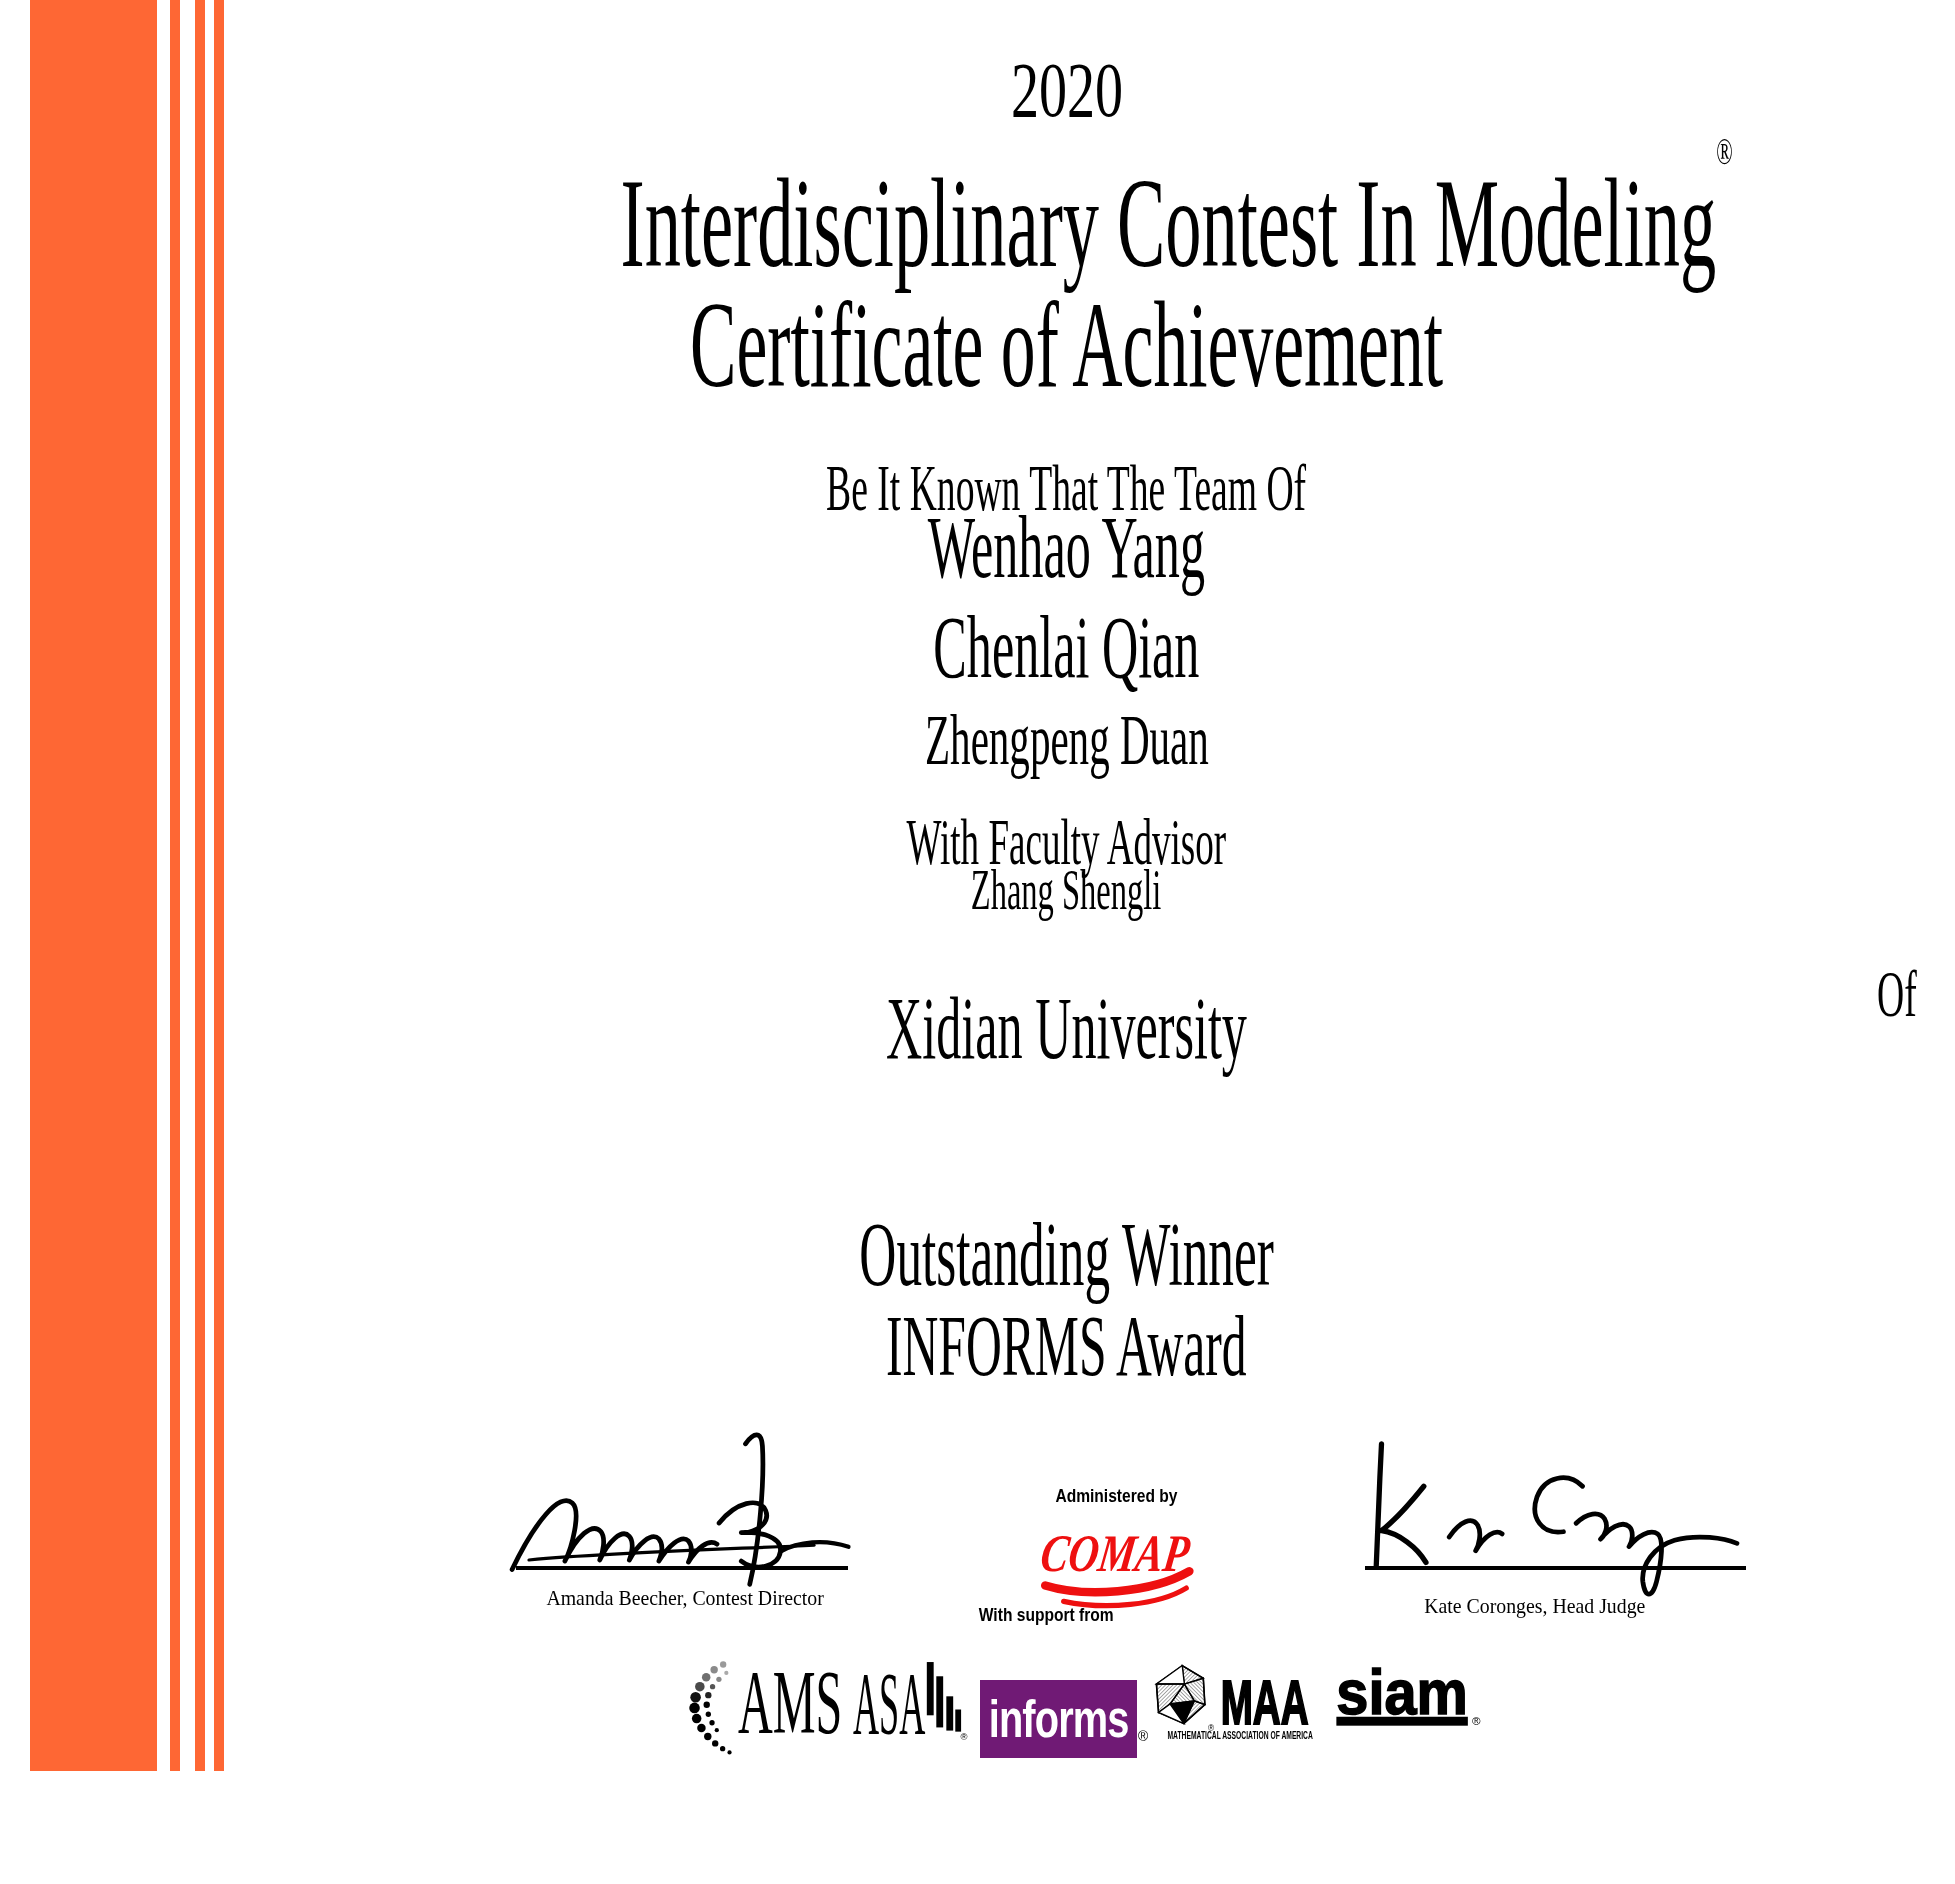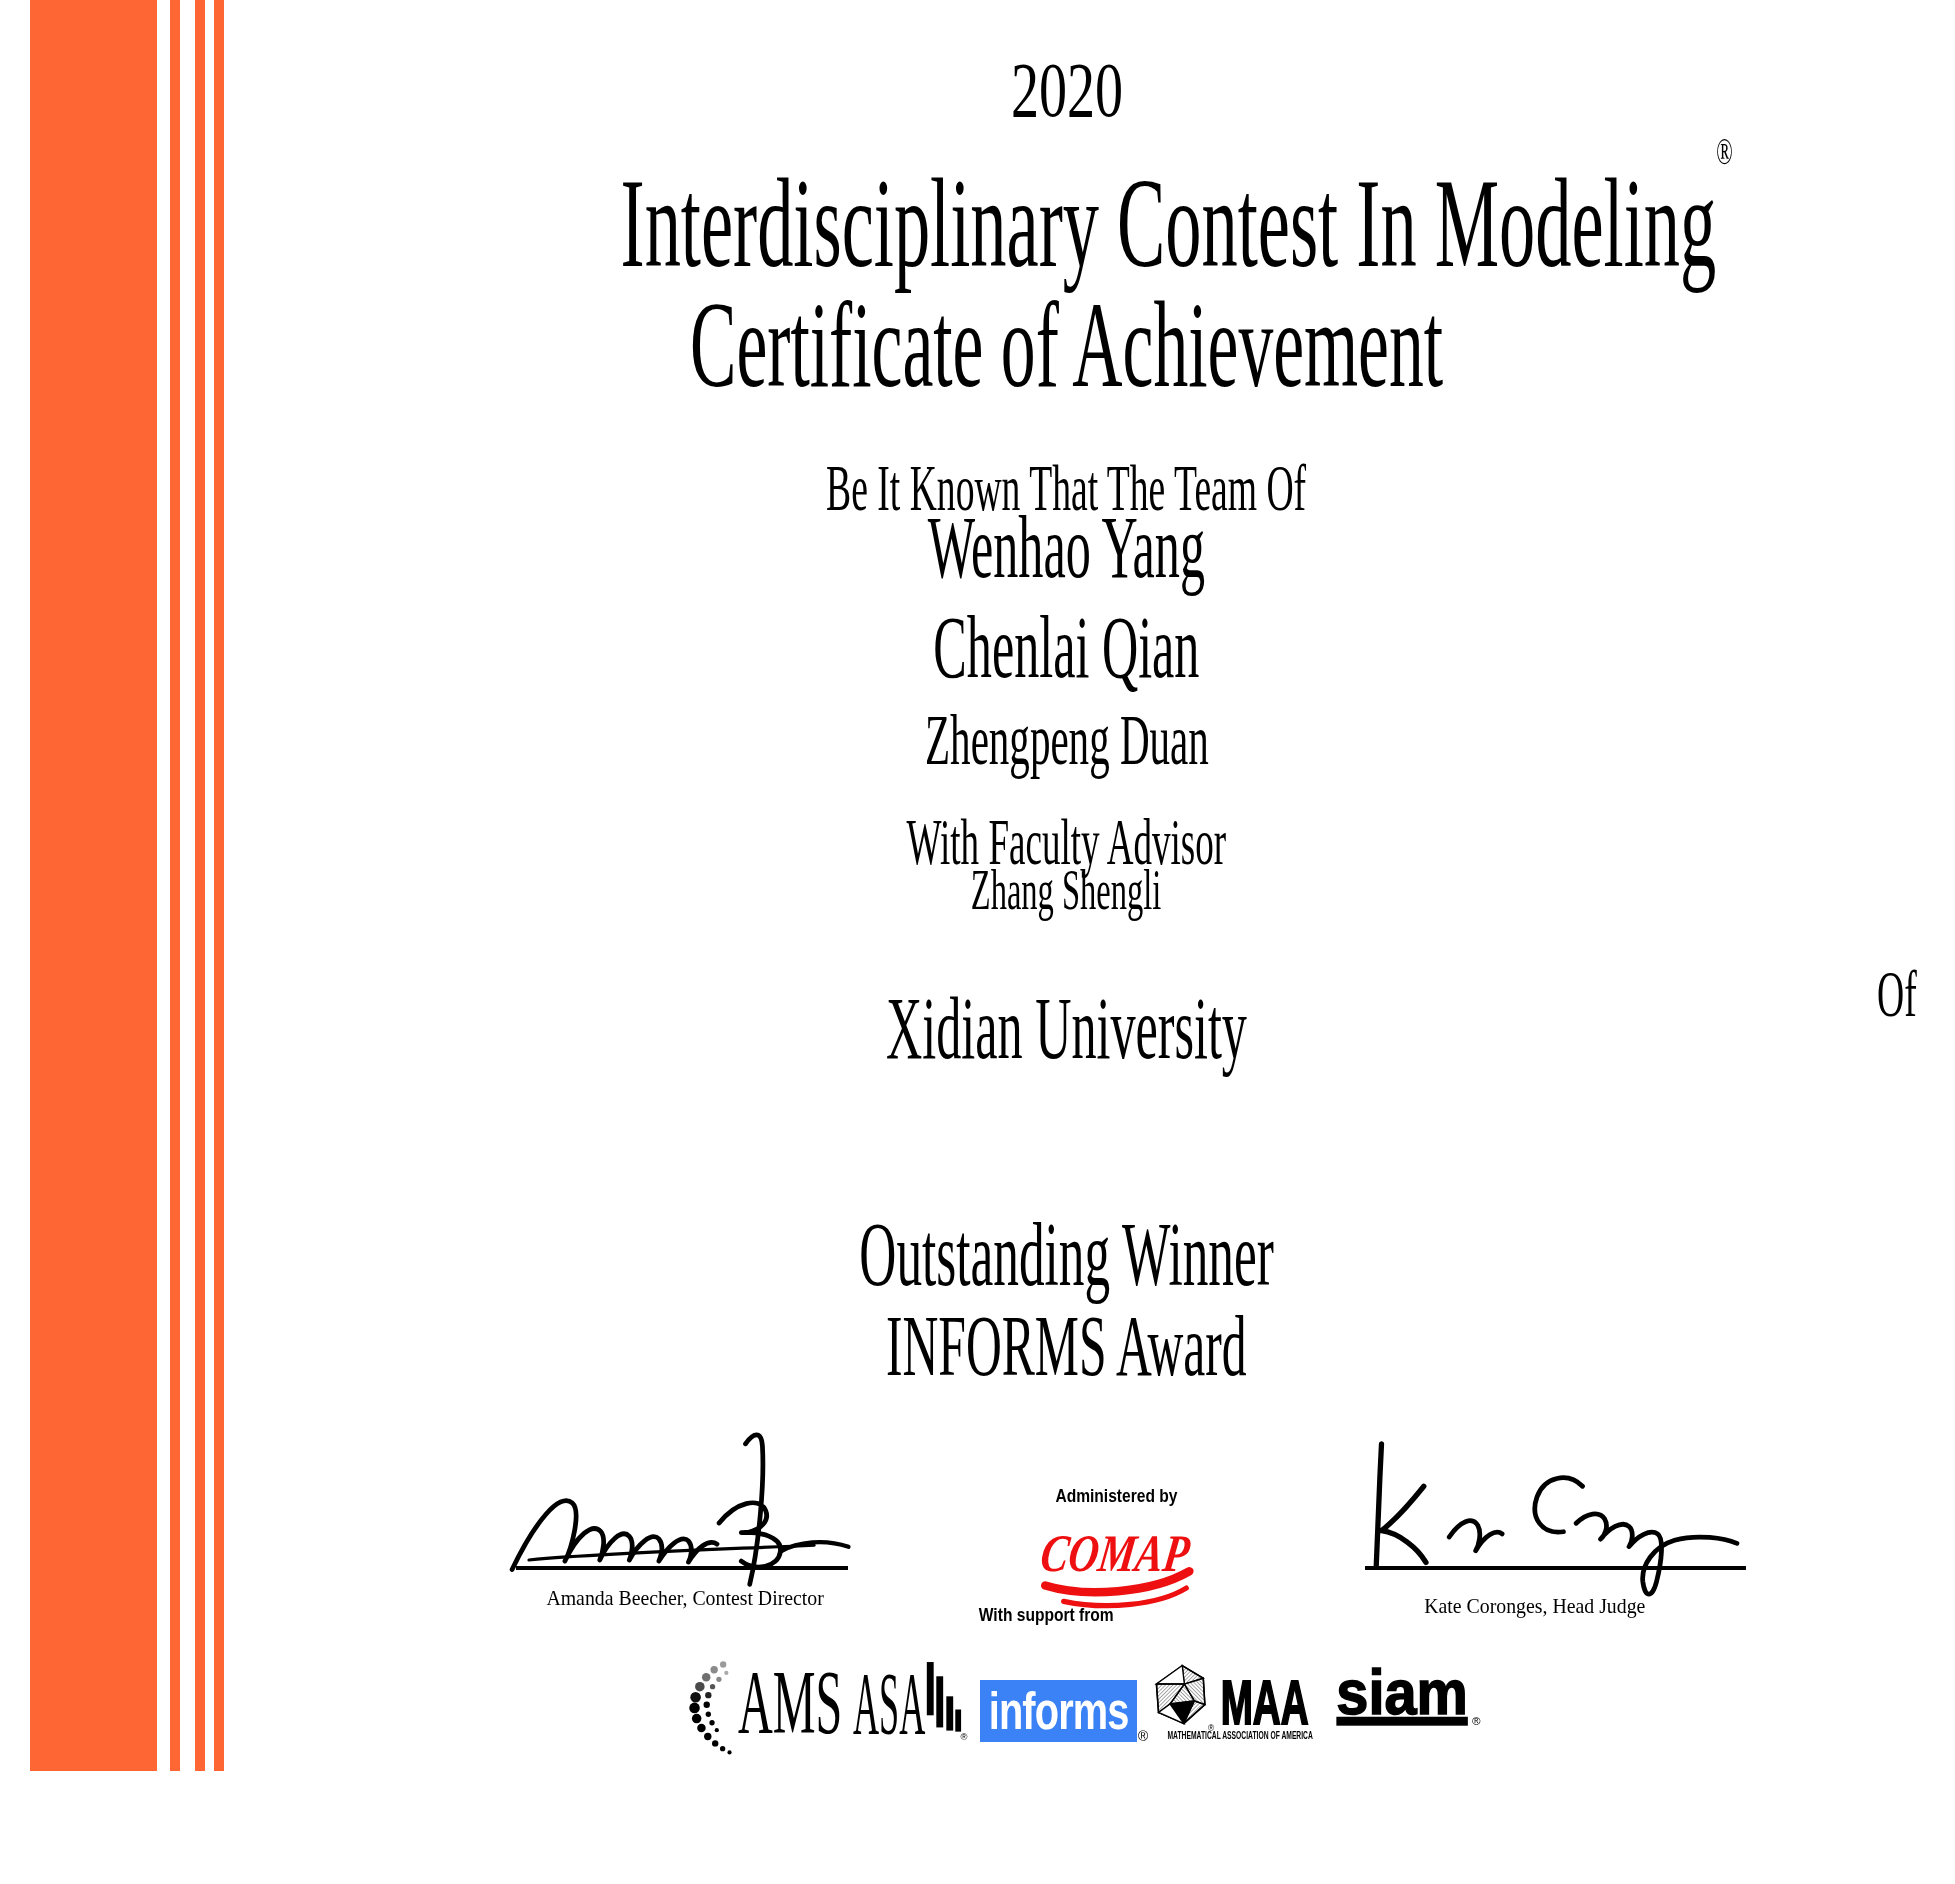--- a/index.html
+++ b/index.html
@@ -46,21 +46,21 @@
 
   .center-col{position:absolute;left:1021px;top:1466px;width:190px;text-align:center;margin-top:20px;}
   .adminby,.support{font-family:"Liberation Sans","DejaVu Sans",sans-serif;font-weight:bold;
         font-size:19px;line-height:1;white-space:nowrap;}
   .adminby .inner,.support .inner{display:inline-block;transform:scaleX(0.82);transform-origin:50% 50%;}
   .comap-wrap{margin-top:8.5px;}
   .support{position:absolute;left:964px;top:1605px;width:190px;}
 
   
   .logo{position:absolute;}
-  .informs-box{position:absolute;left:980px;top:1680px;width:157px;height:62px;background:#3b82f6;
+  .informs-box{position:absolute;left:980px;top:1680px;width:157px;height:78px;background:#701a75;
         display:flex;align-items:center;justify-content:center;}
   .informs-box .txt{font-family:"Liberation Sans","DejaVu Sans",sans-serif;font-weight:bold;
         font-size:51px;color:#fff;line-height:1;transform:scaleX(0.78);transform-origin:50% 50%;
         letter-spacing:-1.1px;}
   .small-reg{position:absolute;font-size:13.8px;font-family:"Liberation Sans","DejaVu Sans",sans-serif;}
 </style>
 </head>
 <body>
 
 <div class="page">

